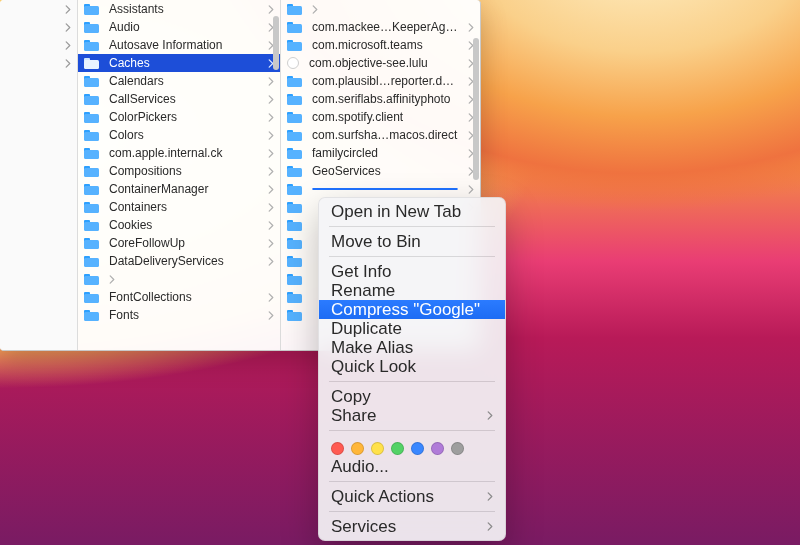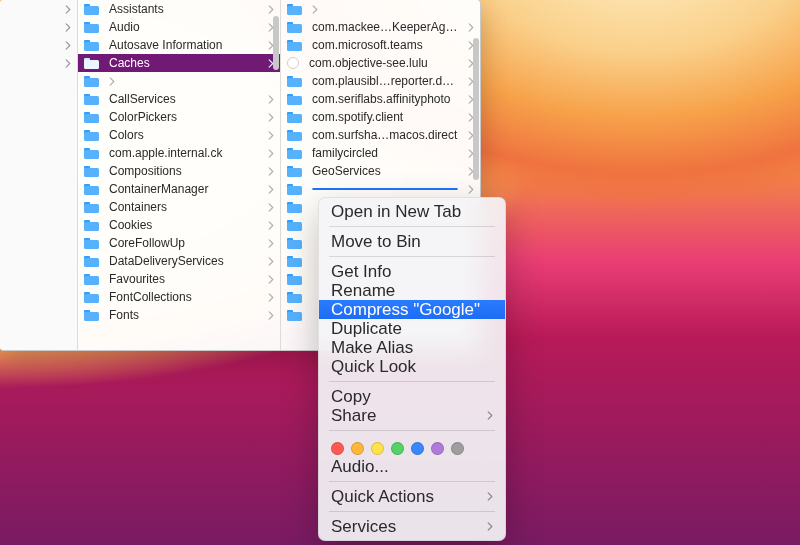--- a/index.html
+++ b/index.html
@@ -47,21 +47,21 @@
     display: flex;
     align-items: center;
     padding: 0 6px 0 6px;
     gap: 10px;
     color: #2a2a2a;
     white-space: nowrap;
   }
   .row .label { flex: 1; overflow: hidden; text-overflow: ellipsis; }
   .row .chev { color: #b0b0b0; }
   .row .chev svg { width: 6px; height: 9px; display: block; }
-  .row.selected { background: #701a75; color: #ffffff; }
+  .row.selected { background: #1d4ed8; color: #ffffff; }
   .row.selected .chev { color: #dbe7ff; }
   .row.rcselected .label { border: 1px solid #1f72ff; border-radius: 2px; padding: 0 1px; }
   .folder-icon { width: 15px; height: 12px; flex: 0 0 15px; }
   .row .folder-icon rect.tab { fill: #2da0ff; }
   .row .folder-icon rect.body { fill: #56b2ff; }
   .row.selected .folder-icon rect.tab { fill: #cfe6ff; }
   .row.selected .folder-icon rect.body { fill: #eaf3ff; }
   .circle-icon { width: 12px; height: 12px; flex: 0 0 12px; border-radius: 50%; border: 1px solid #cfcfcf; background: #fff; }
 
   .scrollbar {
@@ -207,20 +207,21 @@
               <svg viewBox="0 0 6 10">
                 <path d="M1 1 L5 5 L1 9" fill="none" stroke="currentColor" stroke-width="1.4" stroke-linecap="round" stroke-linejoin="round"></path>
               </svg>
             </span>
           </div>
           <div class="row">
             <svg class="folder-icon" viewBox="0 0 15 12">
               <rect class="tab" x="0" y="1" width="6" height="4" rx="1"></rect>
               <rect class="body" x="0" y="3" width="15" height="9" rx="1.5"></rect>
             </svg>
+            <span class="label">Calendars</span>
             <span class="chev">
               <svg viewBox="0 0 6 10">
                 <path d="M1 1 L5 5 L1 9" fill="none" stroke="currentColor" stroke-width="1.4" stroke-linecap="round" stroke-linejoin="round"></path>
               </svg>
             </span>
           </div>
           <div class="row">
             <svg class="folder-icon" viewBox="0 0 15 12">
               <rect class="tab" x="0" y="1" width="6" height="4" rx="1"></rect>
               <rect class="body" x="0" y="3" width="15" height="9" rx="1.5"></rect>
@@ -338,21 +339,20 @@
               <svg viewBox="0 0 6 10">
                 <path d="M1 1 L5 5 L1 9" fill="none" stroke="currentColor" stroke-width="1.4" stroke-linecap="round" stroke-linejoin="round"></path>
               </svg>
             </span>
           </div>
           <div class="row">
             <svg class="folder-icon" viewBox="0 0 15 12">
               <rect class="tab" x="0" y="1" width="6" height="4" rx="1"></rect>
               <rect class="body" x="0" y="3" width="15" height="9" rx="1.5"></rect>
             </svg>
-            <span class="label">Favourites</span>
             <span class="chev">
               <svg viewBox="0 0 6 10">
                 <path d="M1 1 L5 5 L1 9" fill="none" stroke="currentColor" stroke-width="1.4" stroke-linecap="round" stroke-linejoin="round"></path>
               </svg>
             </span>
           </div>
           <div class="row">
             <svg class="folder-icon" viewBox="0 0 15 12">
               <rect class="tab" x="0" y="1" width="6" height="4" rx="1"></rect>
               <rect class="body" x="0" y="3" width="15" height="9" rx="1.5"></rect>

